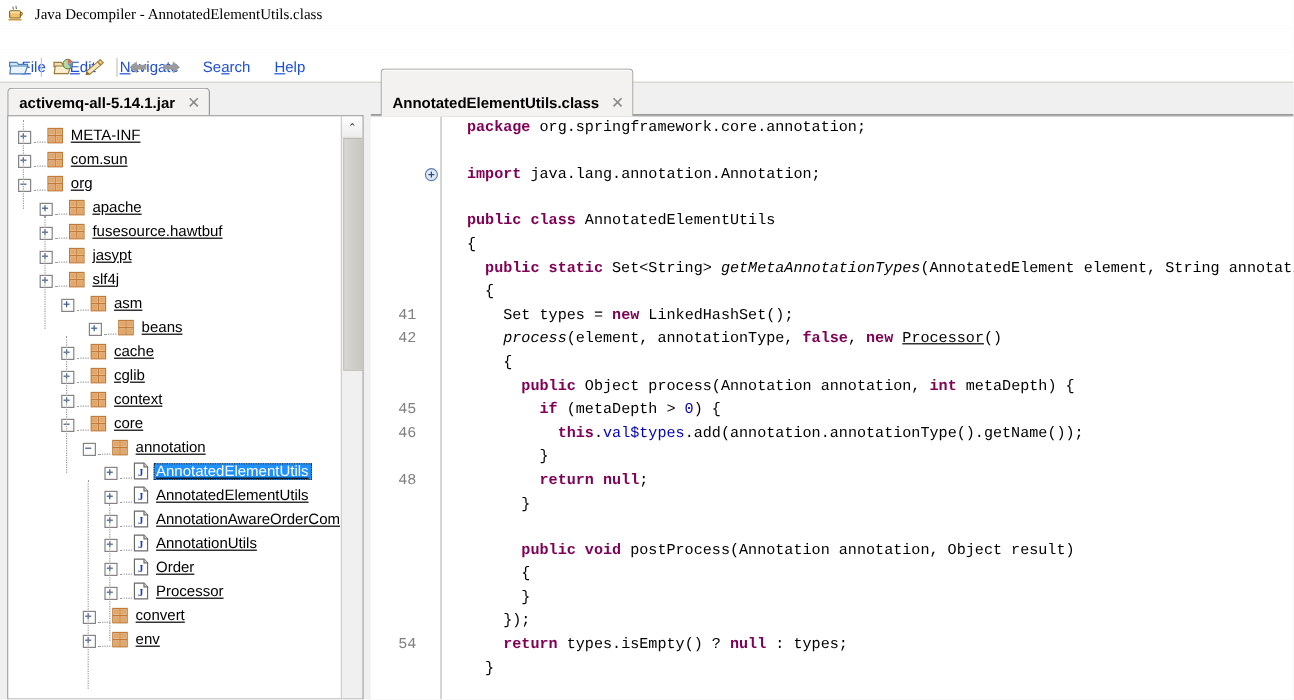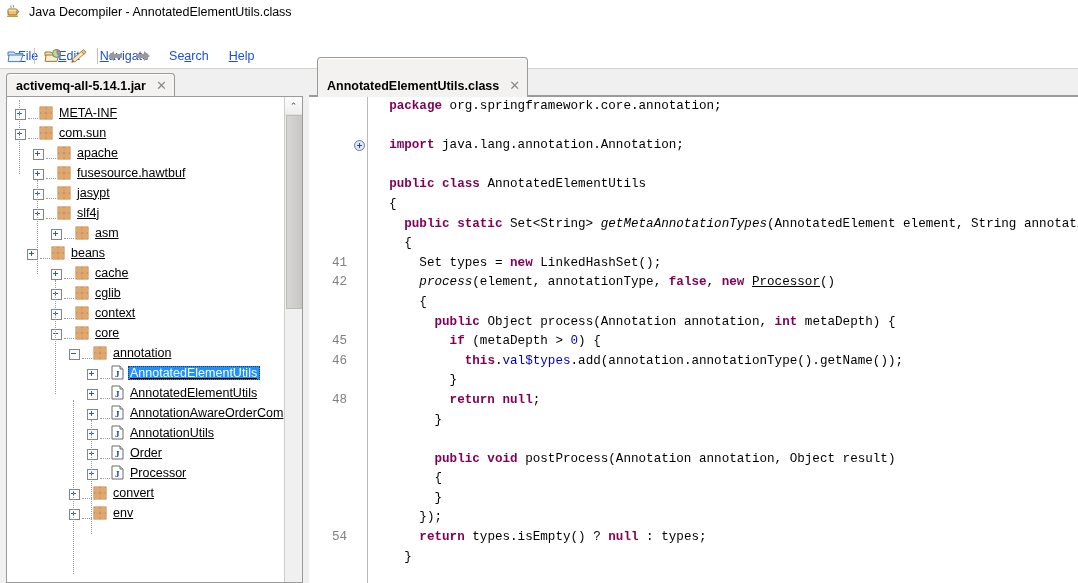--- a/index.html
+++ b/index.html
@@ -22,21 +22,21 @@
     height: 24px;
     background: #ffffff;
     display: flex;
     align-items: center;
     padding-left: 5px;
     gap: 6px;
   }
   .titlebar .title-text {
     font-size: 12.5px;
     color: #000000;
-    font-family: Liberation Sans, sans-serif;
+    font-family: Liberation Serif, serif;
     white-space: nowrap;
   }
   .java-icon { width: 18px; height: 18px; display:block; }
 
   
   .menubar {
     height: 20px;
     background: #ffffff;
     display: flex;
     align-items: center;
@@ -443,20 +443,35 @@
                   <rect x="1" y="1" width="12" height="12" fill="#f3d8bc" stroke="#c07a3a" stroke-width="1"></rect>
                   <rect x="1.6" y="1.6" width="4.6" height="4.6" fill="#e0a86a"></rect>
                   <rect x="7.8" y="1.6" width="4.6" height="4.6" fill="#e0a86a"></rect>
                   <rect x="1.6" y="7.8" width="4.6" height="4.6" fill="#e0a86a"></rect>
                   <rect x="7.8" y="7.8" width="4.6" height="4.6" fill="#e0a86a"></rect>
                   <path d="M7 1v12M1 7h12" stroke="#c07a3a" stroke-width="1"></path>
                 </svg>
               </span>
               <span class="tlabel">com.sun</span>
             </div>
+            <div class="trow" style="padding-left: 8px;">
+              <div class="toggle"></div>
+              <div class="dots"></div>
+              <span style="display: flex;">
+                <svg class="pkg-ico" viewBox="0 0 14 14">
+                  <rect x="1" y="1" width="12" height="12" fill="#f3d8bc" stroke="#c07a3a" stroke-width="1"></rect>
+                  <rect x="1.6" y="1.6" width="4.6" height="4.6" fill="#e0a86a"></rect>
+                  <rect x="7.8" y="1.6" width="4.6" height="4.6" fill="#e0a86a"></rect>
+                  <rect x="1.6" y="7.8" width="4.6" height="4.6" fill="#e0a86a"></rect>
+                  <rect x="7.8" y="7.8" width="4.6" height="4.6" fill="#e0a86a"></rect>
+                  <path d="M7 1v12M1 7h12" stroke="#c07a3a" stroke-width="1"></path>
+                </svg>
+              </span>
+              <span class="tlabel">org</span>
+            </div>
             <div class="trow" style="padding-left: 26px;">
               <div class="toggle plus"></div>
               <div class="dots"></div>
               <span style="display: flex;">
                 <svg class="pkg-ico" viewBox="0 0 14 14">
                   <rect x="1" y="1" width="12" height="12" fill="#f3d8bc" stroke="#c07a3a" stroke-width="1"></rect>
                   <rect x="1.6" y="1.6" width="4.6" height="4.6" fill="#e0a86a"></rect>
                   <rect x="7.8" y="1.6" width="4.6" height="4.6" fill="#e0a86a"></rect>
                   <rect x="1.6" y="7.8" width="4.6" height="4.6" fill="#e0a86a"></rect>
                   <rect x="7.8" y="7.8" width="4.6" height="4.6" fill="#e0a86a"></rect>
@@ -518,21 +533,21 @@
                   <rect x="1" y="1" width="12" height="12" fill="#f3d8bc" stroke="#c07a3a" stroke-width="1"></rect>
                   <rect x="1.6" y="1.6" width="4.6" height="4.6" fill="#e0a86a"></rect>
                   <rect x="7.8" y="1.6" width="4.6" height="4.6" fill="#e0a86a"></rect>
                   <rect x="1.6" y="7.8" width="4.6" height="4.6" fill="#e0a86a"></rect>
                   <rect x="7.8" y="7.8" width="4.6" height="4.6" fill="#e0a86a"></rect>
                   <path d="M7 1v12M1 7h12" stroke="#c07a3a" stroke-width="1"></path>
                 </svg>
               </span>
               <span class="tlabel">asm</span>
             </div>
-            <div class="trow" style="padding-left: 20px;">
+            <div class="trow" style="padding-left: 67px;">
               <div class="toggle plus"></div>
               <div class="dots"></div>
               <span style="display: flex;">
                 <svg class="pkg-ico" viewBox="0 0 14 14">
                   <rect x="1" y="1" width="12" height="12" fill="#f3d8bc" stroke="#c07a3a" stroke-width="1"></rect>
                   <rect x="1.6" y="1.6" width="4.6" height="4.6" fill="#e0a86a"></rect>
                   <rect x="7.8" y="1.6" width="4.6" height="4.6" fill="#e0a86a"></rect>
                   <rect x="1.6" y="7.8" width="4.6" height="4.6" fill="#e0a86a"></rect>
                   <rect x="7.8" y="7.8" width="4.6" height="4.6" fill="#e0a86a"></rect>
                   <path d="M7 1v12M1 7h12" stroke="#c07a3a" stroke-width="1"></path>

